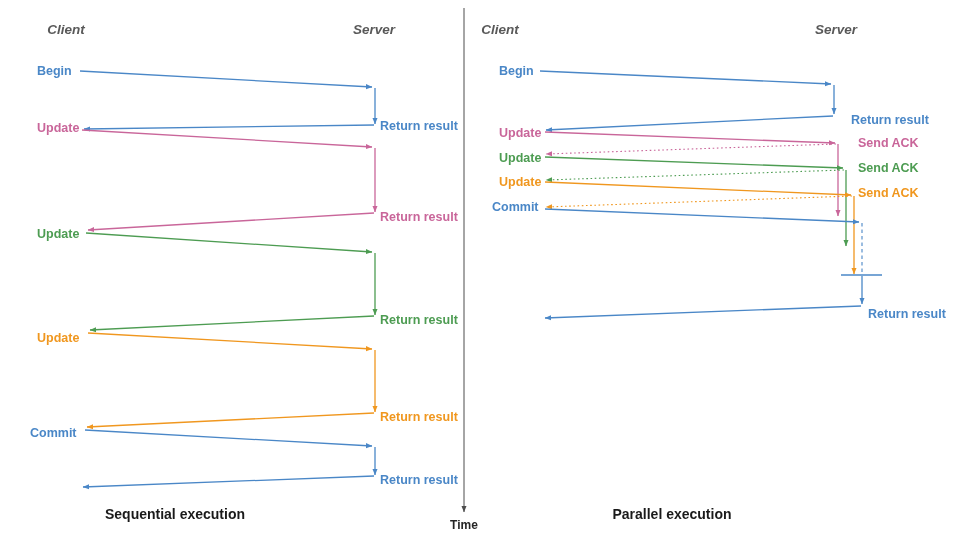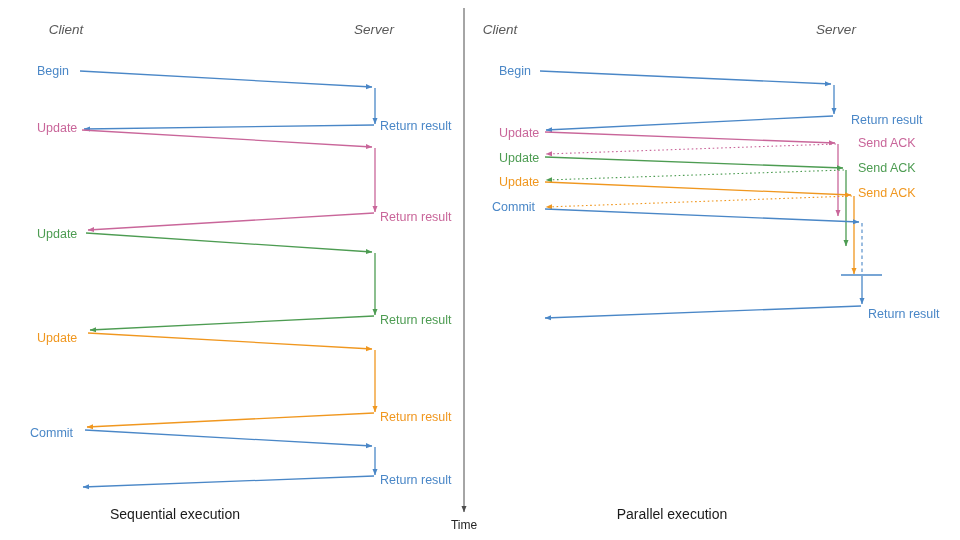--- a/index.html
+++ b/index.html
@@ -2,21 +2,21 @@
 <html><head>
 <meta charset="utf-8">
 <style>
   html,body{margin:0;padding:0;}
   body{
     width:960px;height:540px;
     background:#ffffff;
     font-family:"Liberation Sans", sans-serif;
     overflow:hidden;
   }
-  #stage{position:relative;width:840px;height:540px;}
+  #stage{position:relative;width:840px;height:540px;font-weight:bold;}
   svg.diagram{position:absolute;left:0;top:0;width:960px;height:540px;}
   .hdr{font-style:italic;font-size:13.5px;fill:#595959;}
   .msg{font-size:12.5px;}
   .caption{font-size:14px;fill:#1a1a1a;}
   .axislbl{font-size:12px;fill:#262626;}
 </style>
 </head>
 <body>
 
 <div id="stage">

